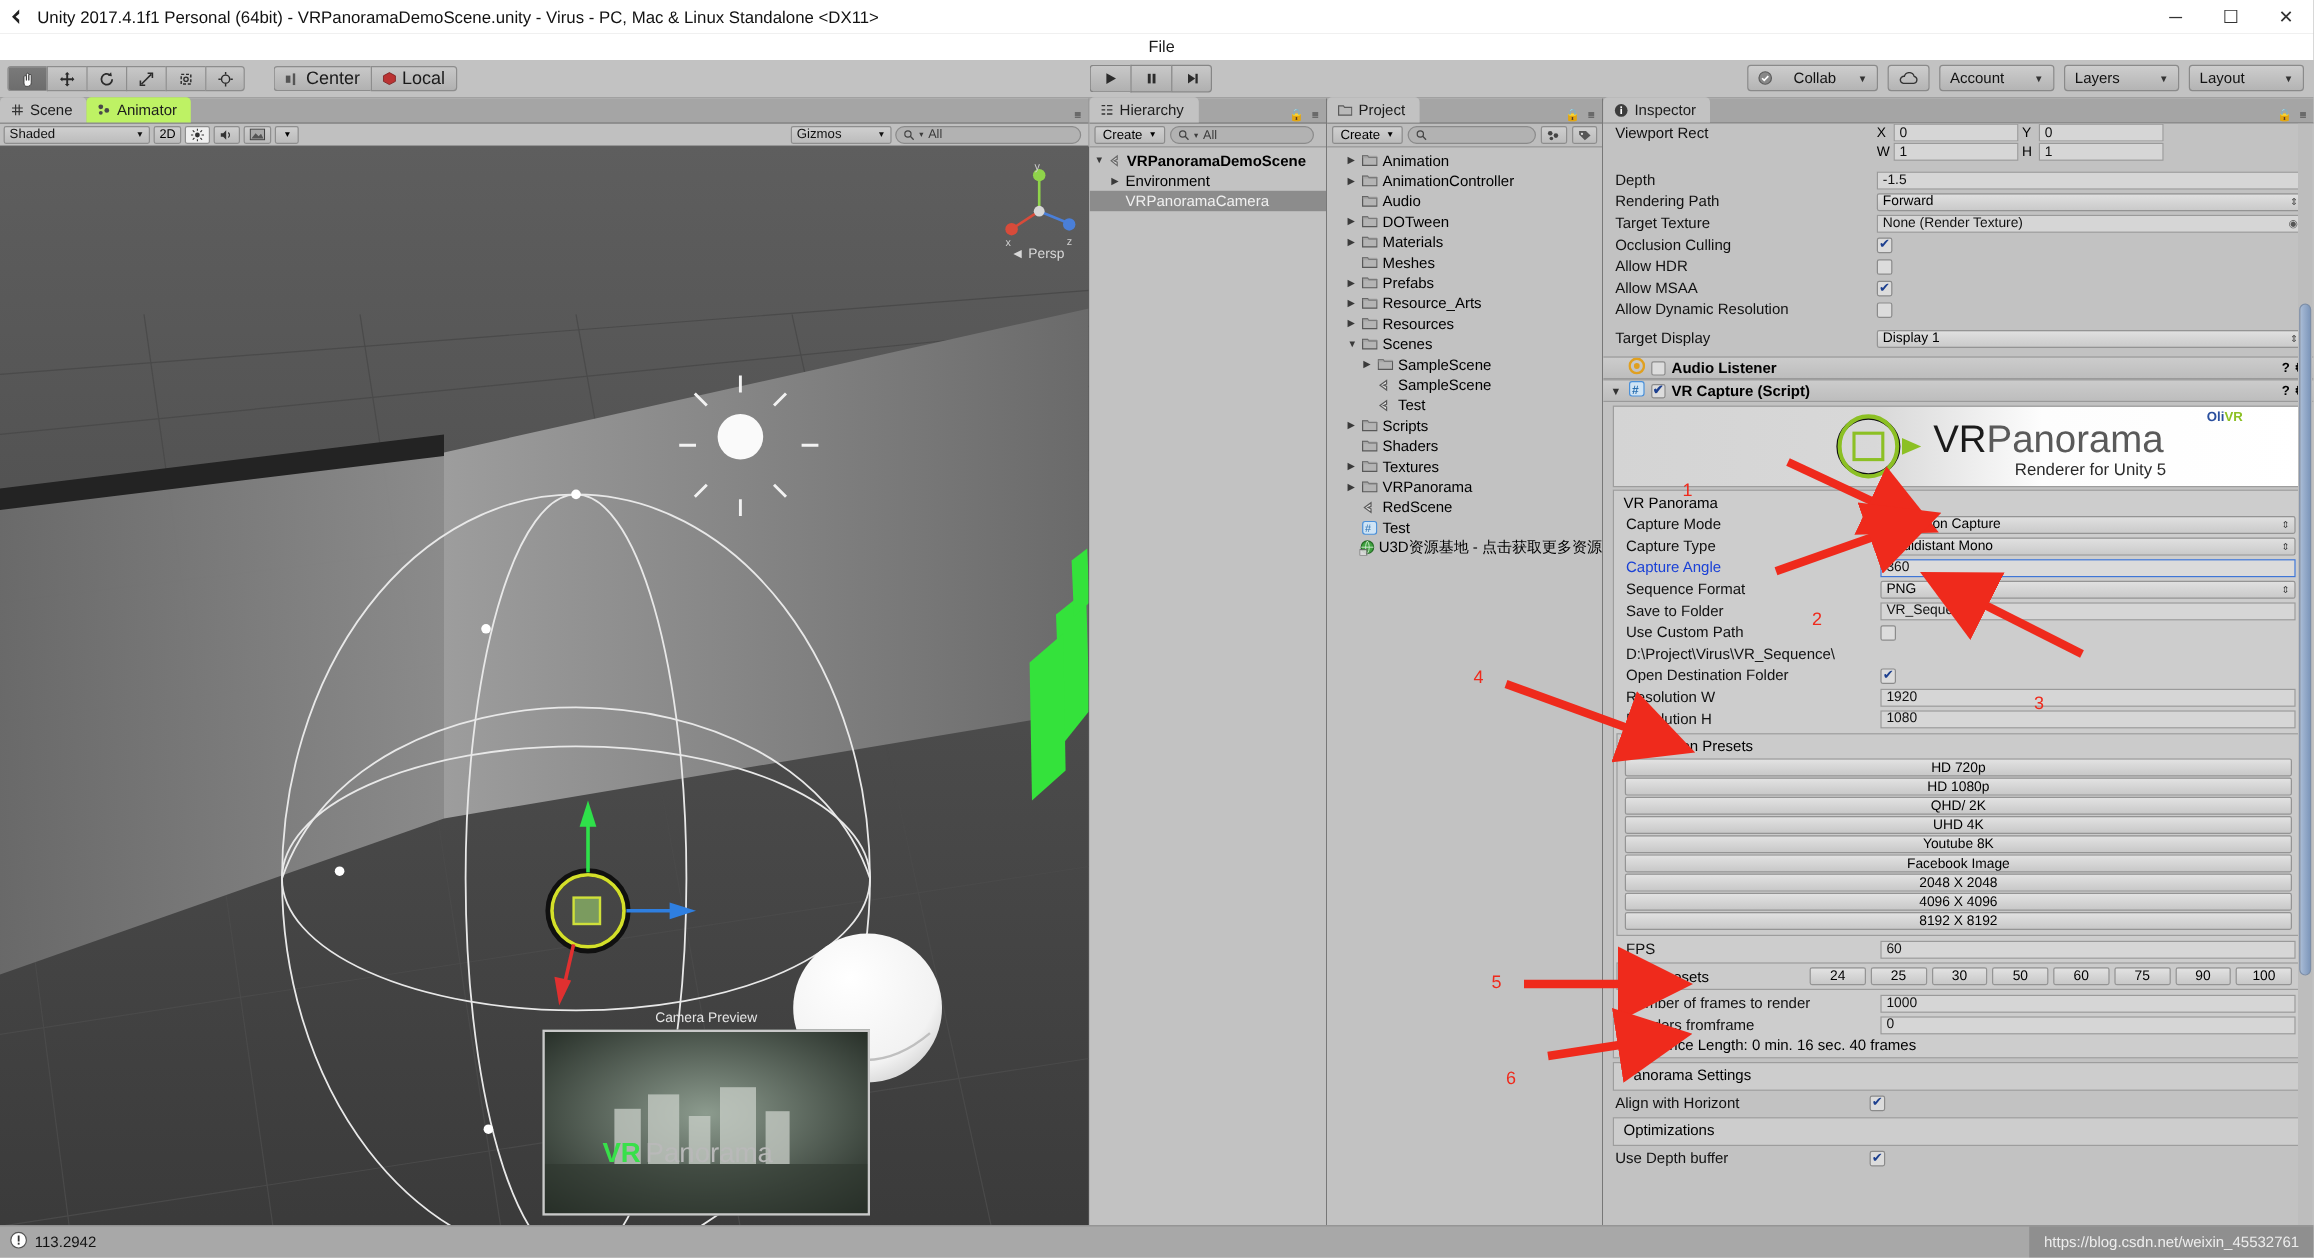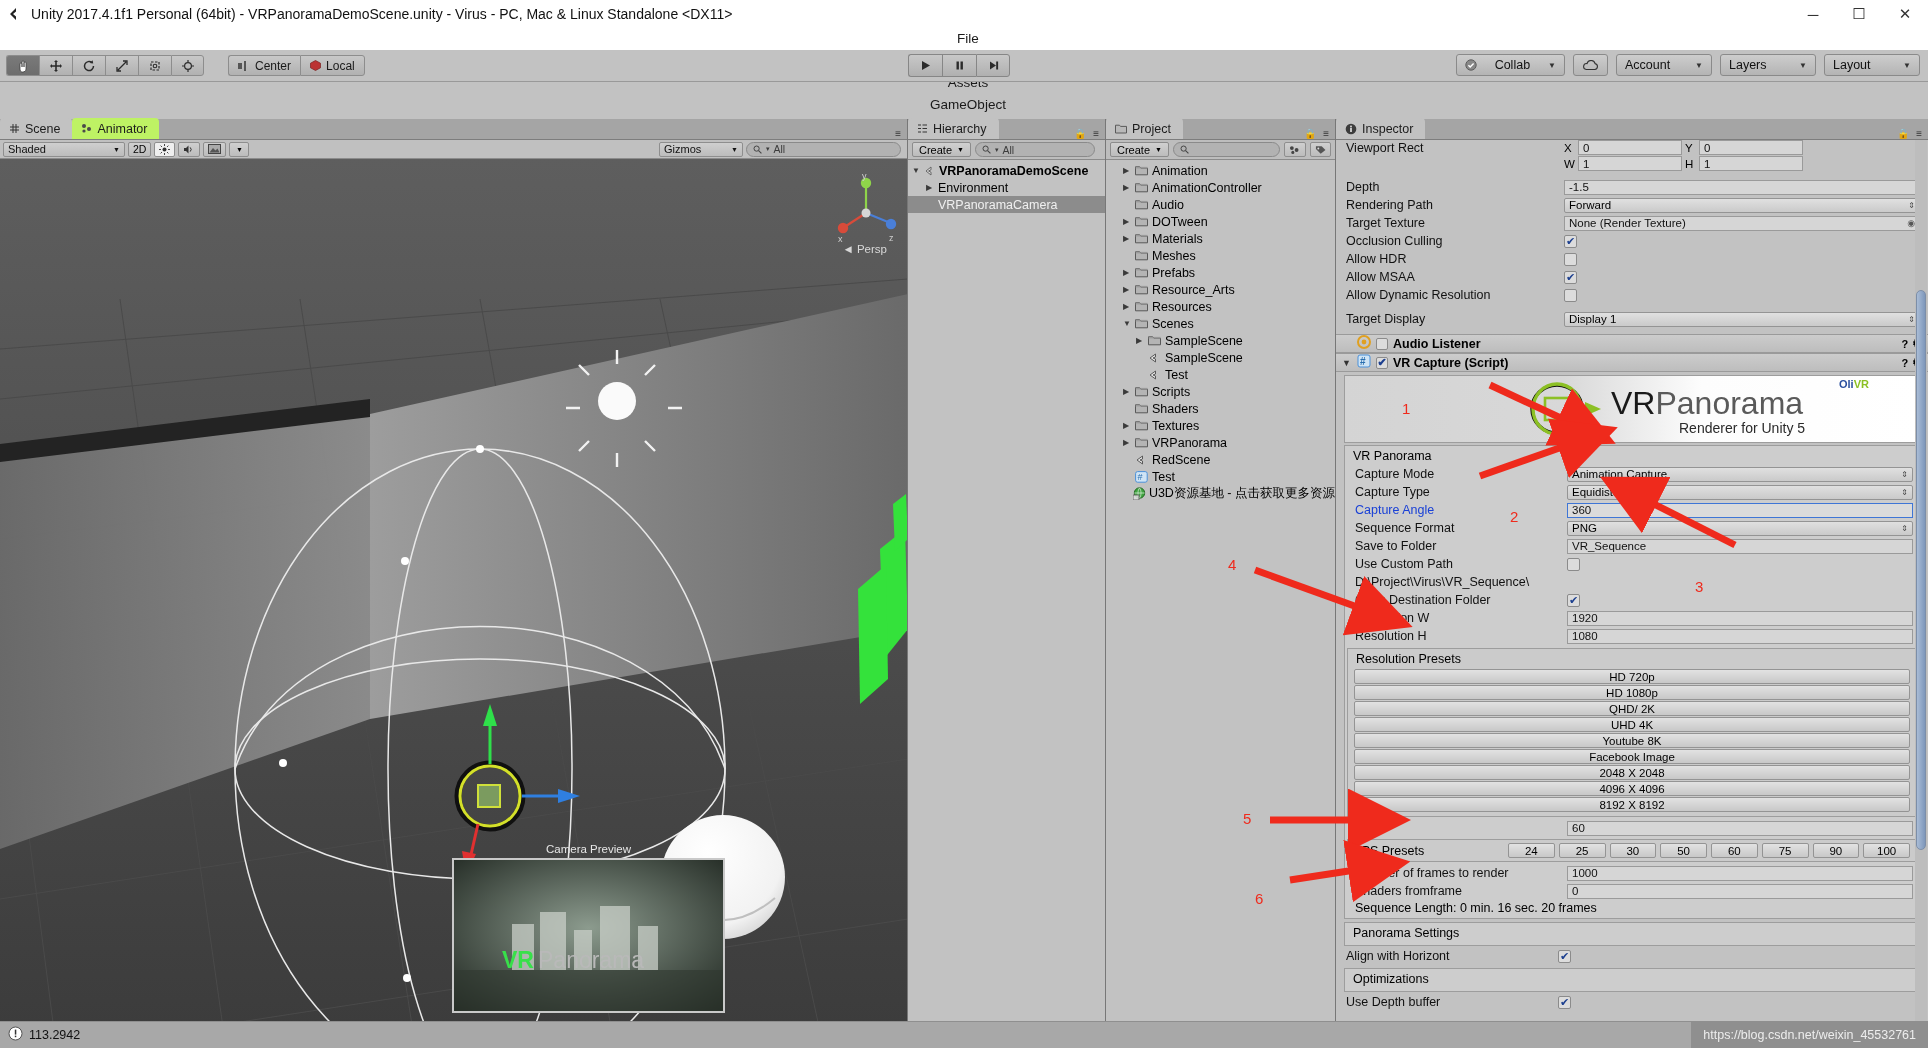--- a/index.html
+++ b/index.html
@@ -40,21 +40,21 @@
     display:flex; align-items:center; justify-content:center;
   }
   .tbtn:first-child { border-radius:3px 0 0 3px; }
   .tbtn:last-child { border-right:1px solid #8d8d8d; border-radius:0 3px 3px 0; }
   .tbtn.active { background:linear-gradient(#7a7a7a,#6d6d6d); }
   .tbtn svg { display:block; }
   .pivot-group { display:flex; margin-left:14px; }
   .pbtn {
     height:21px; padding:0 9px; background:linear-gradient(#c8c8c8,#b1b1b1);
     border:1px solid #8d8d8d; border-right:none; display:flex; align-items:center;
-    gap:5px; font-size:12px; color:#1a1a1a;
+    gap:5px; font-size:15px; color:#1a1a1a;
   }
   .pbtn:first-child { border-radius:3px 0 0 3px; }
   .pbtn:last-child { border-right:1px solid #8d8d8d; border-radius:0 3px 3px 0; }
 
   .play-group { position:absolute; left:908px; top:4px; display:flex; }
   .playbtn {
     width:34px; height:23px; background:linear-gradient(#c8c8c8,#b0b0b0);
     border:1px solid #868686; border-right:none;
     display:flex; align-items:center; justify-content:center;
   }
@@ -64,21 +64,21 @@
   .right-tools { position:absolute; right:8px; top:4px; display:flex; gap:8px; align-items:center;}
   .rbtn {
     height:22px; padding:0 8px; background:linear-gradient(#cdcdcd,#b4b4b4);
     border:1px solid #8a8a8a; border-radius:3px; display:flex; align-items:center;
     gap:18px; font-size:12.5px; color:#111;
   }
   .rbtn .caret { font-size:8px; color:#333; }
   .rbtn.wide { min-width:96px; justify-content:space-between;}
 
   
-  .workspace { position:absolute; top:82px; left:0; right:0; bottom:27px; display:flex;margin-top:37px; }
+  .workspace { position:absolute; top:82px; left:0; right:0; bottom:27px; display:flex; }
 
   .panel { background:#c2c2c2; display:flex; flex-direction:column; position:relative;}
   .panel-tabs {
     height:21px; background:#a5a5a5; display:flex; align-items:flex-end; position:relative;
     border-bottom:1px solid #7d7d7d;
   }
   .ptab {
     height:21px; padding:0 12px 0 9px; display:flex; align-items:center; gap:5px;
     font-size:12.5px; color:#1c1c1c; background:#bef264;
     border-top-left-radius:4px; border-top-right-radius:4px;
@@ -1071,21 +1071,21 @@
             </div>
           </div>
           <div class="row" style="margin-top:2px">
             <span class="lbl" style="width:212px">Number of frames to render</span>
             <div class="fld">1000</div>
           </div>
           <div class="row">
             <span class="lbl" style="width:212px">Shaders fromframe</span>
             <div class="fld">0</div>
           </div>
-          <div class="seqlen">Sequence Length: 0 min. 16 sec. 20 frames</div>
+          <div class="seqlen">Sequence Length: 0 min. 16 sec. 40 frames</div>
         </div>
 
         <div class="group-box" style="margin-top:3px">
           <div class="group-title">Panorama Settings</div>
         </div>
         <div class="row" style="margin-top:1px">
           <span class="lbl" style="width:212px">Align with Horizont</span>
           <div class="cbx on"></div>
         </div>
 

